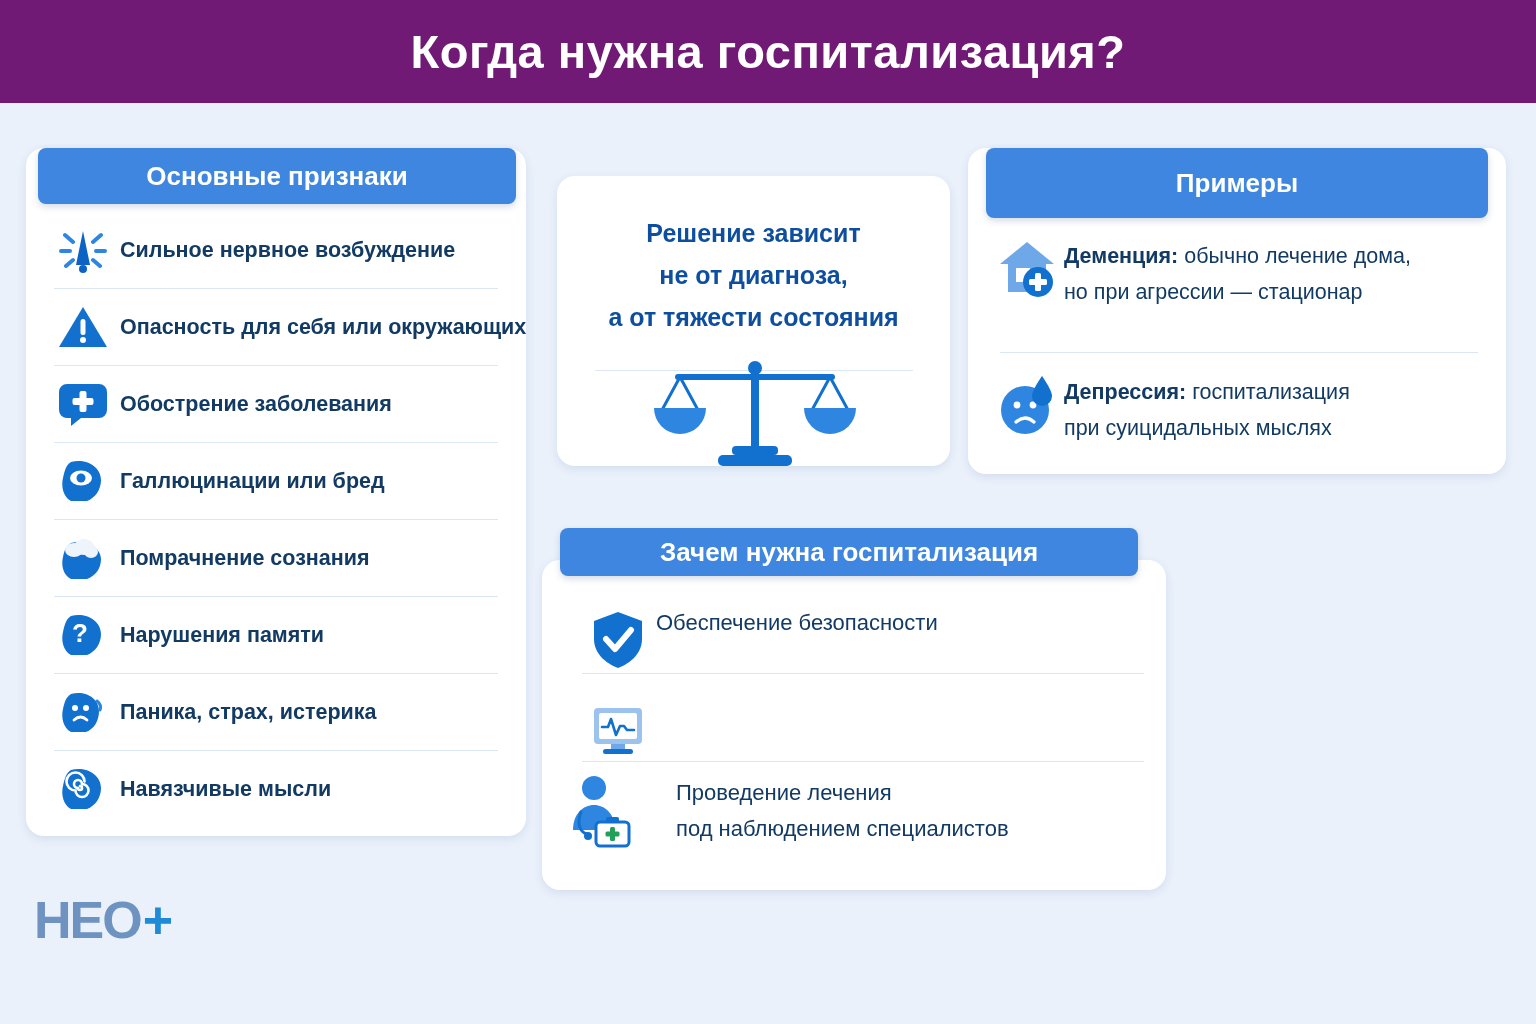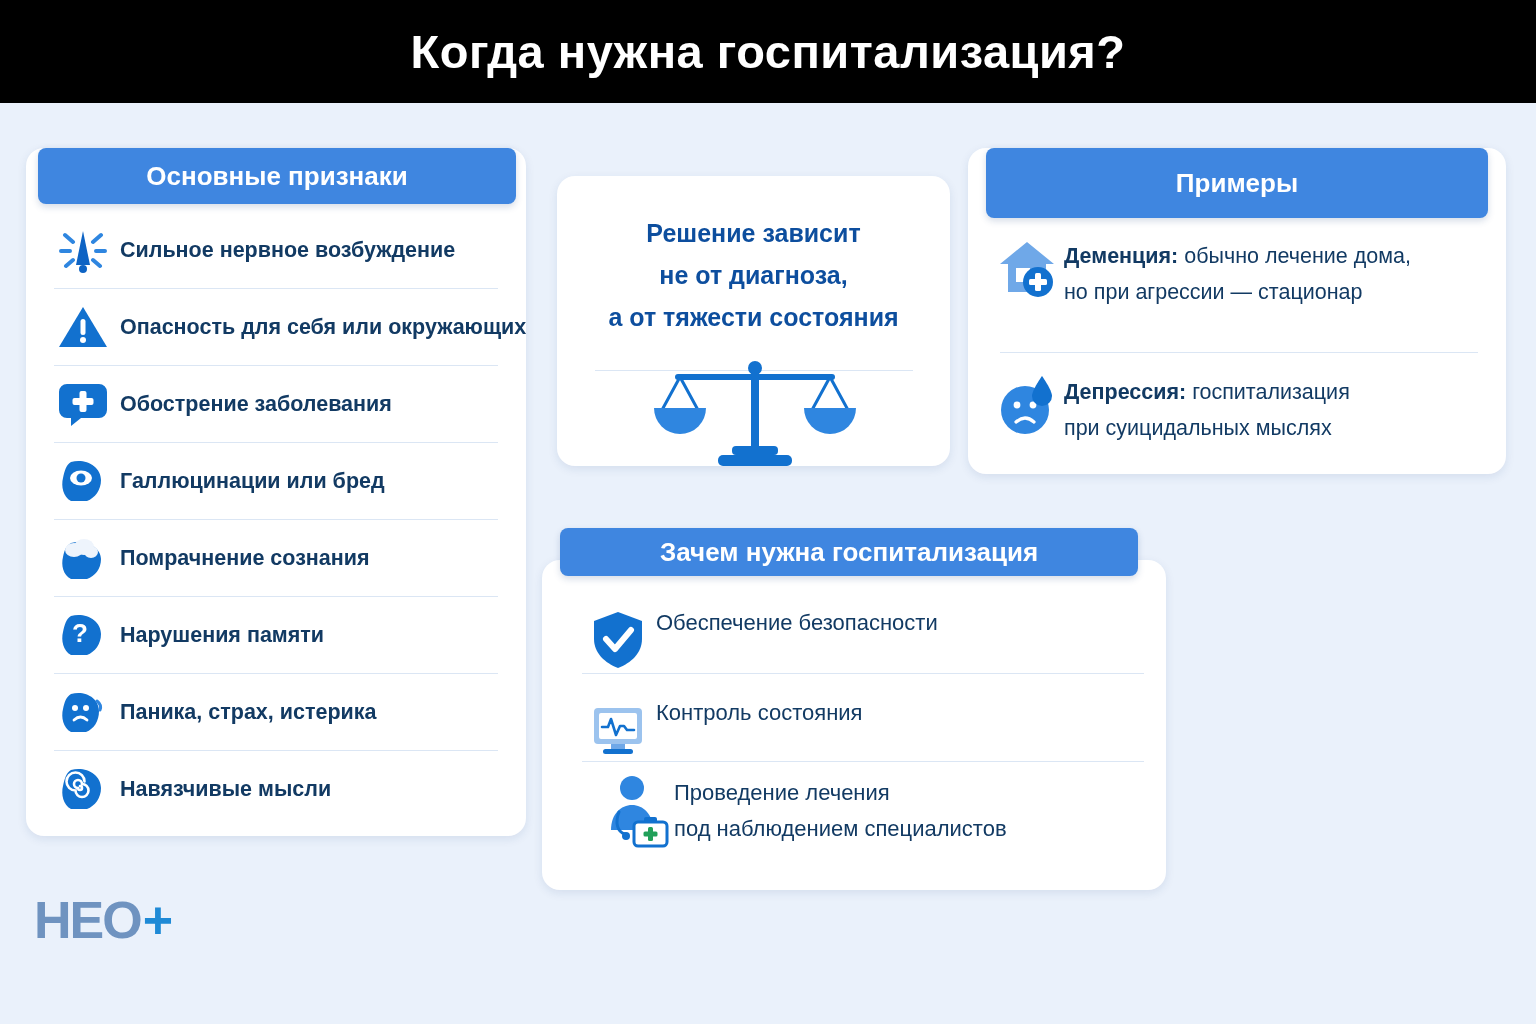--- a/index.html
+++ b/index.html
@@ -14,21 +14,21 @@
     overflow: hidden;
     position: relative;
   }
 
   
   .header {
     position: absolute;
     left: 0; top: 0;
     width: 1536px;
     height: 103px;
-    background: #000000;
+    background: #701a75;
     display: flex;
     align-items: center;
     justify-content: center;
   }
   .header-title {
     color: #ffffff;
     font-size: 47px;
     font-weight: bold;
     letter-spacing: 0.5px;
     white-space: nowrap;
@@ -152,21 +152,21 @@
     flex: 0 0 76px;
     display: flex; align-items: center; justify-content: center;
   }
   .purpose-text {
     font-size: 22px;
     color: #123a63;
     line-height: 36px;
   }
   #purpose-row-1 { left: 580px; top: 605px; width: 570px; }
   #purpose-row-2 { left: 580px; top: 695px; width: 570px; }
-  #purpose-row-3 { left: 598px; top: 775px; width: 570px; }
+  #purpose-row-3 { left: 560px; top: 775px; width: 570px; gap: 40px; }
   .purpose-divider-1 {
     position: absolute; left: 582px; top: 673px; width: 562px; height: 1px; background: #dbe6f4;
   }
   .purpose-divider-2 {
     position: absolute; left: 582px; top: 761px; width: 562px; height: 1px; background: #dbe6f4;
   }
 
   
   .logo {
     position: absolute;
@@ -373,21 +373,20 @@
 <div class="purpose-row" id="purpose-row-2">
   <div class="purpose-icon">
     <svg width="58" height="54" viewBox="0 0 58 54">
       <rect x="5" y="5" width="48" height="36" rx="4" fill="#9cc3ee"></rect>
       <rect x="10" y="10" width="38" height="26" rx="2" fill="#ffffff"></rect>
       <path d="M13 24 H19 L22 16 L27 32 L31 23 L35 23 L38 27 H45" stroke="#1271cf" stroke-width="2.6" fill="none" stroke-linecap="round" stroke-linejoin="round"></path>
       <rect x="22" y="41" width="14" height="5" fill="#6fa8e8"></rect>
       <rect x="14" y="46" width="30" height="5" rx="2.5" fill="#1271cf"></rect>
     </svg>
   </div>
-  <div class="purpose-text">Контроль состояния</div>
 </div>
 
 <div class="purpose-divider-2"></div>
 
 <div class="purpose-row" id="purpose-row-3">
   <div class="purpose-icon">
     <svg width="70" height="76" viewBox="0 0 70 76">
       <circle cx="31" cy="16" r="12" fill="#2f86e0"></circle>
       <path d="M10 58 C10 42 20 33 31 33 C42 33 52 42 52 58 Z" fill="#2f86e0"></path>
       <path d="M18 40 C14 50 16 60 24 62" stroke="#1271cf" stroke-width="3" fill="none" stroke-linecap="round"></path>

